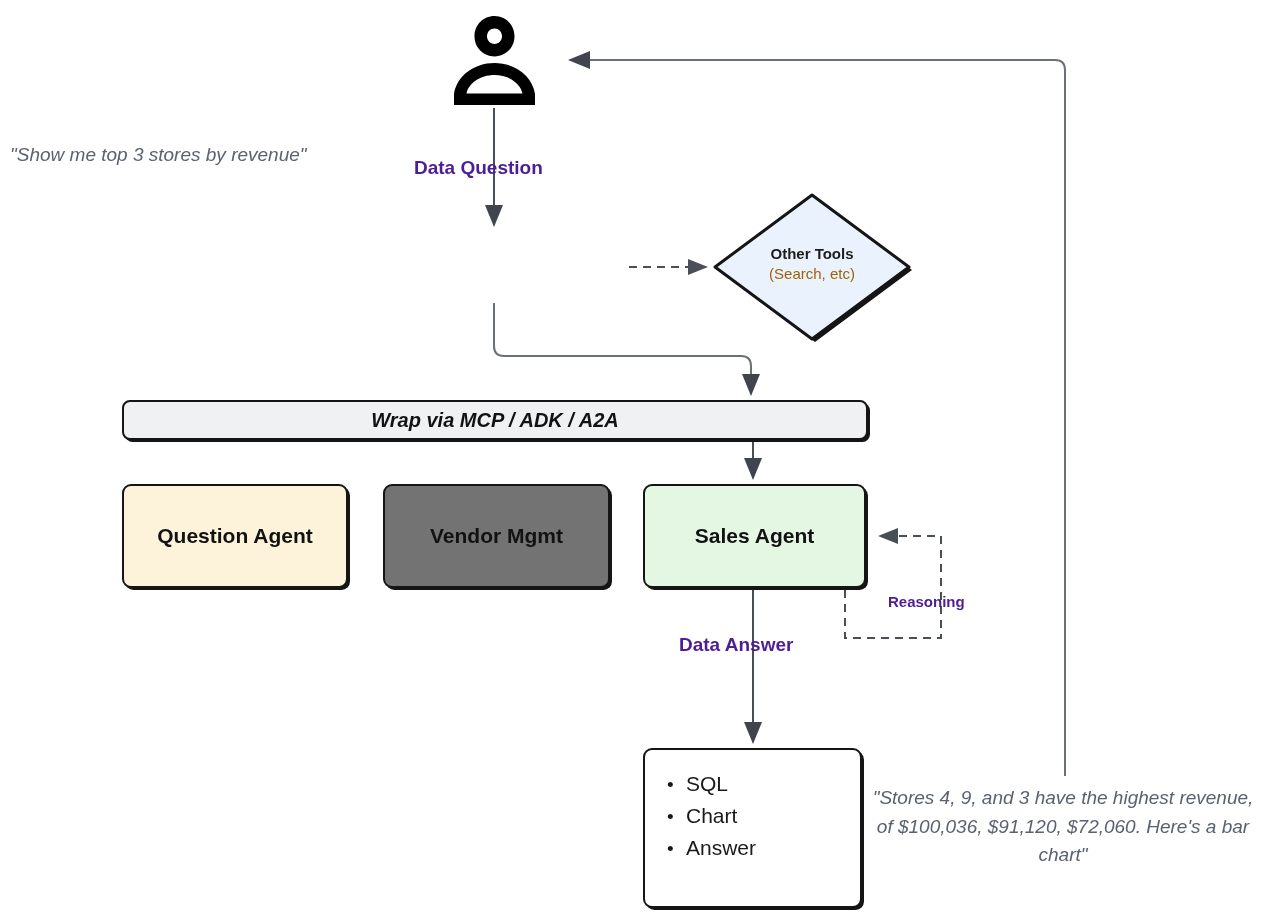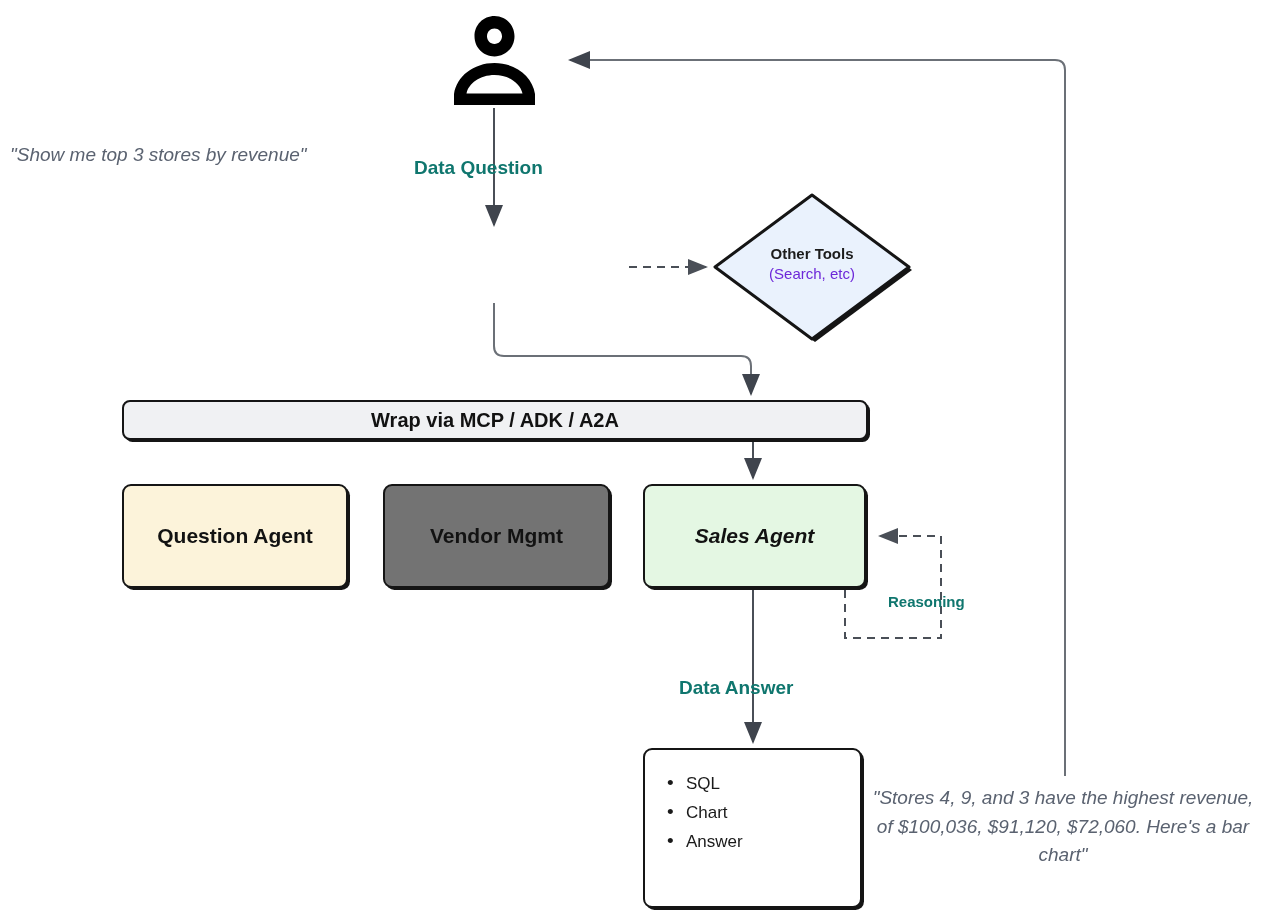--- a/index.html
+++ b/index.html
@@ -6,38 +6,38 @@
   body{font-family:"Liberation Sans", sans-serif;}
   #stage{position:relative;width:1264px;height:918px;background:#ffffff;overflow:hidden;}
   svg.layer{position:absolute;left:0;top:0;width:1264px;height:918px;pointer-events:none;}
 
   .node{position:absolute;box-sizing:border-box;display:flex;align-items:center;
         justify-content:center;text-align:center;border:2.5px solid #151515;
         border-radius:9px;font-weight:bold;color:#121212;}
   .node-shadow{box-shadow:2.5px 2.5px 0 -0.5px #151515;}
 
   #orchestrator{left:363px;top:231px;width:264px;height:72px;background:#ccdcf5;font-size:21px;}
-  #mcp-bar{left:122px;top:400px;width:746px;height:40px;background:#f0f1f3;font-size:20px;border-radius:8px;}
+  #mcp-bar{left:122px;top:400px;width:746px;height:40px;background:#f0f1f3;font-size:20px;border-radius:8px;font-style:italic;}
   #inventory-agent{left:122px;top:484px;width:226px;height:104px;background:#fcf3da;font-size:21px;}
   #vendor-agent{left:383px;top:484px;width:227px;height:104px;background:#737373;font-size:21px;}
-  #sales-agent{left:643px;top:484px;width:223px;height:104px;background:#e4f7e3;font-size:21px;font-style:italic;}
+  #sales-agent{left:643px;top:484px;width:223px;height:104px;background:#e4f7e3;font-size:21px;}
   #output-box{left:643px;top:748px;width:219px;height:160px;background:#ffffff;
               display:block;padding:18px 0 0 22px;}
   #output-box ul{list-style:none;margin:0;padding:0;}
-  #output-box li{font-size:17px;font-weight:normal;color:#1a1a1a;line-height:1.53;text-align:left;}
+  #output-box li{font-size:21px;font-weight:normal;color:#1a1a1a;line-height:1.53;text-align:left;}
   #output-box li::before{content:"\2022";display:inline-block;width:19px;font-size:19px;}
 
   #other-tools{position:absolute;left:712px;top:192px;width:200px;height:150px;}
   #other-tools .dia-label{position:absolute;left:0;top:52px;width:100%;text-align:center;
         font-size:15px;font-weight:bold;color:#1c1c1c;line-height:1.35;}
-  #other-tools .dia-sub{display:block;font-weight:normal;font-size:15px;color:#6d28d9;}
+  #other-tools .dia-sub{display:block;font-weight:normal;font-size:15px;color:#a16207;}
 
-  .edge-label{position:absolute;font-size:19px;font-weight:bold;color:#0f766e;white-space:nowrap;}
+  .edge-label{position:absolute;font-size:19px;font-weight:bold;color:#4c1d95;white-space:nowrap;}
   #label-data-question{left:414px;top:157px;}
-  #label-data-answer{left:679px;top:634px;margin-top:43px;}
+  #label-data-answer{left:679px;top:634px;}
   #label-reasoning{left:888px;top:593px;font-size:15px;}
 
   .quote{position:absolute;font-style:italic;color:#5a6270;font-size:19px;line-height:1.5;}
   #quote-user{left:10px;top:141px;white-space:nowrap;}
   #quote-answer{left:868px;top:784px;width:390px;text-align:center;}
 
   #person-icon{position:absolute;left:447px;top:12px;width:95px;height:96px;}
 </style>
 </head>
 <body>

